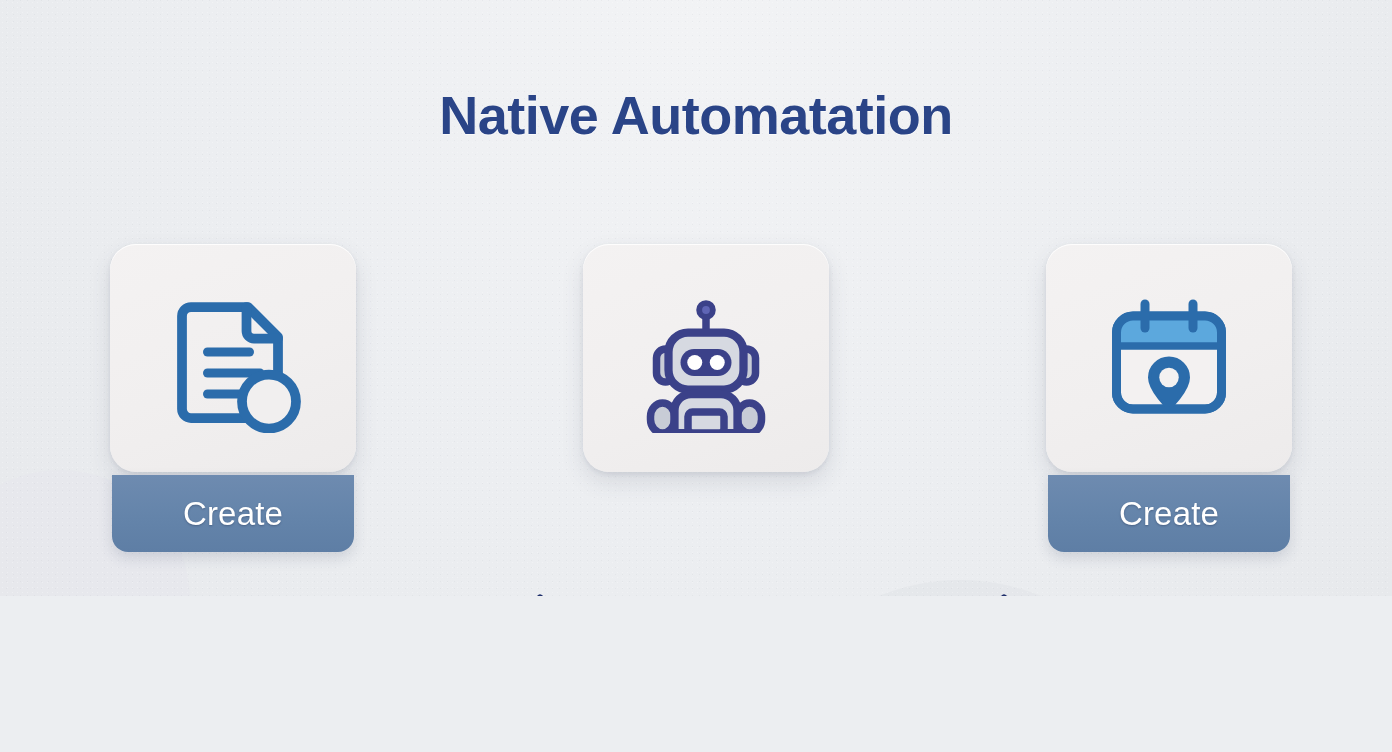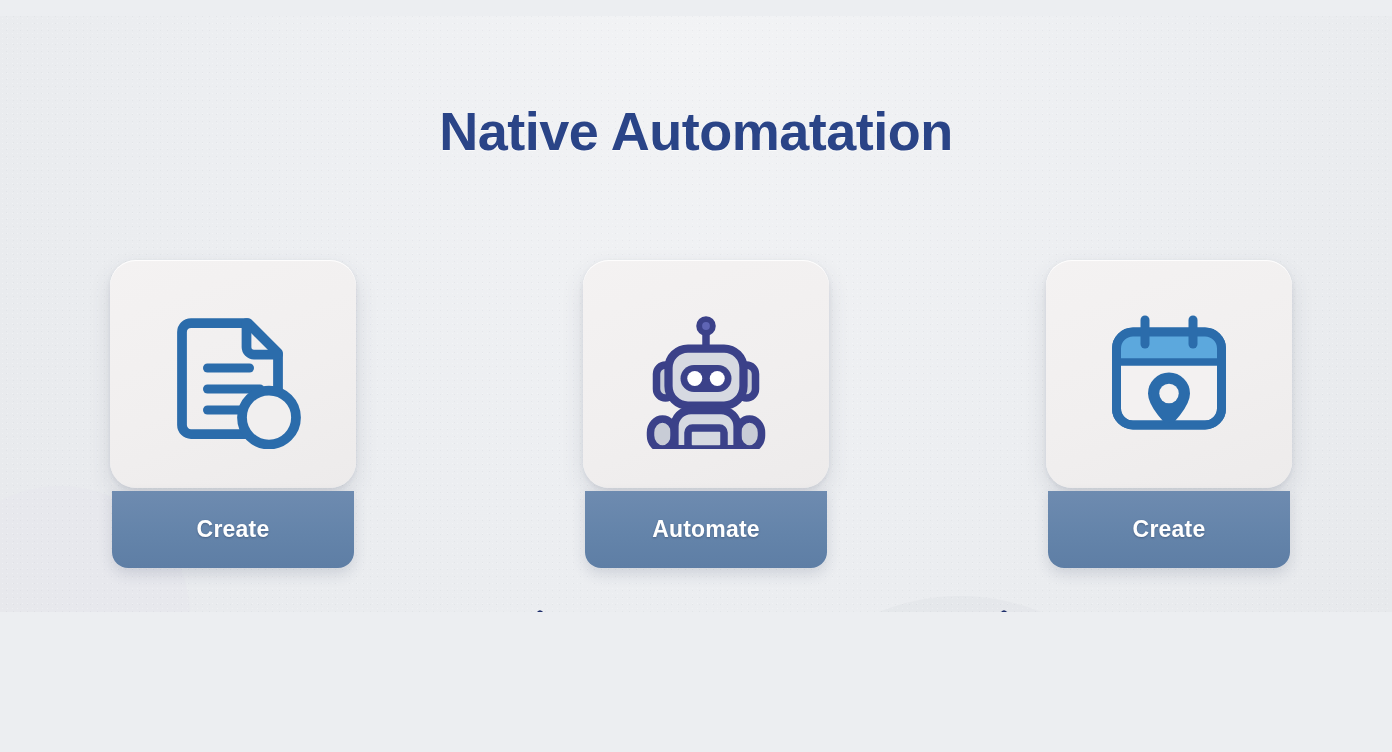--- a/index.html
+++ b/index.html
@@ -15,21 +15,20 @@
   }
 
   
   #scene {
     position: relative;
     width: 1392px;
     height: 596px;
     background:
       radial-gradient(circle at 50% 6%, #f2f3f5 0%, #eceef1 55%, #e7e9ec 100%);
     overflow: hidden;
-    margin-top: 16px;
   }
 
   
   .bg-blob {
     position: absolute;
     border-radius: 50%;
     background: #e3e5e9;
     opacity: .85;
     pointer-events: none;
   }
@@ -113,22 +112,22 @@
     height: 77px;
     background: linear-gradient(180deg, #6e8bb0 0%, #6484aa 55%, #5e7ea5 100%);
     border-radius: 0 0 16px 16px;
     box-shadow: 0 6px 14px rgba(55,70,100,.16);
     display: flex;
     align-items: center;
     justify-content: center;
   }
   .label-bar .label-text {
     color: #ffffff;
-    font-size: 23px;
-    font-weight: bold;
+    font-size: 33px;
+    font-weight: normal;
     letter-spacing: .2px;
     text-shadow: 0 1px 2px rgba(35,50,80,.40);
   }
 
   
   .arrow {
     position: absolute;
     top: 348px;
     height: 44px;
   }
@@ -187,23 +186,20 @@
           <line x1="58" y1="71" x2="58" y2="77" stroke="#3b4189" stroke-width="5"></line>
 
           <rect x="13" y="80" width="16" height="20" rx="9" fill="#c8ccd6" stroke="#3b4189" stroke-width="5"></rect>
           <rect x="71" y="80" width="16" height="20" rx="9" fill="#c8ccd6" stroke="#3b4189" stroke-width="5"></rect>
 
           <path d="M29 100 v-15 a11 11 0 0 1 11 -11 h20 a11 11 0 0 1 11 11 v15 z" fill="#d6d9e1" stroke="#3b4189" stroke-width="5.5" stroke-linejoin="round"></path>
 
           <rect x="38" y="86" width="24" height="14" rx="3" fill="#d6d9e1" stroke="#3b4189" stroke-width="5"></rect>
         </svg>
       </div>
-      <div class="label-bar">
-        <span class="label-text">Automate</span>
-      </div>
     </div>
 
     <div class="step s2">
       <div class="card">
         <svg class="glyph" viewBox="0 0 100 100">
 
           <rect x="15" y="22" width="70" height="62" rx="11" fill="#f3f1f1" stroke="#2b6cab" stroke-width="6"></rect>
 
           <path d="M15 33 a11 11 0 0 1 11 -11 h48 a11 11 0 0 1 11 11 v9 h-70 z" fill="#5ca8dd"></path>
           <path d="M15 42 h70" stroke="#2b6cab" stroke-width="5"></path>

